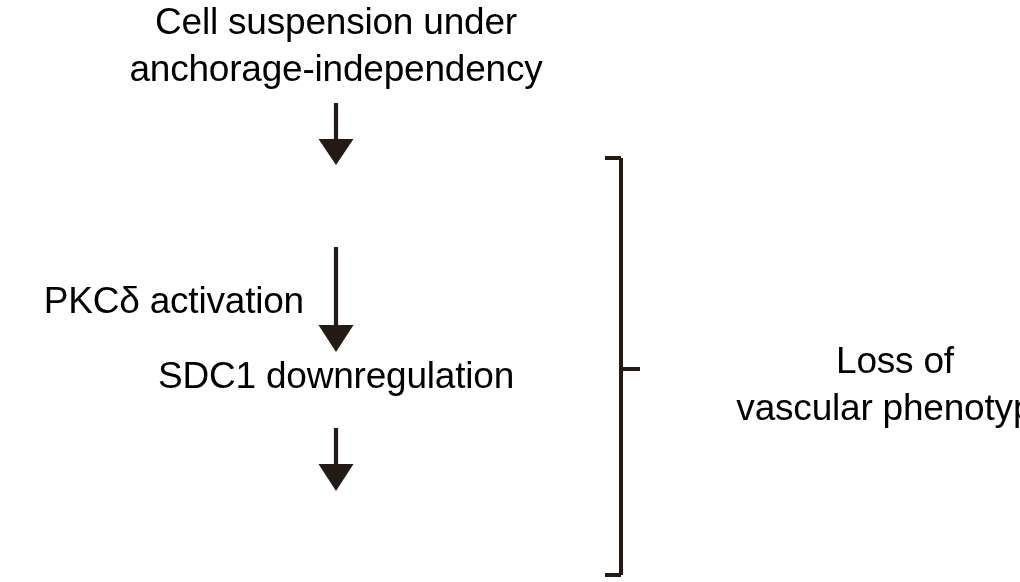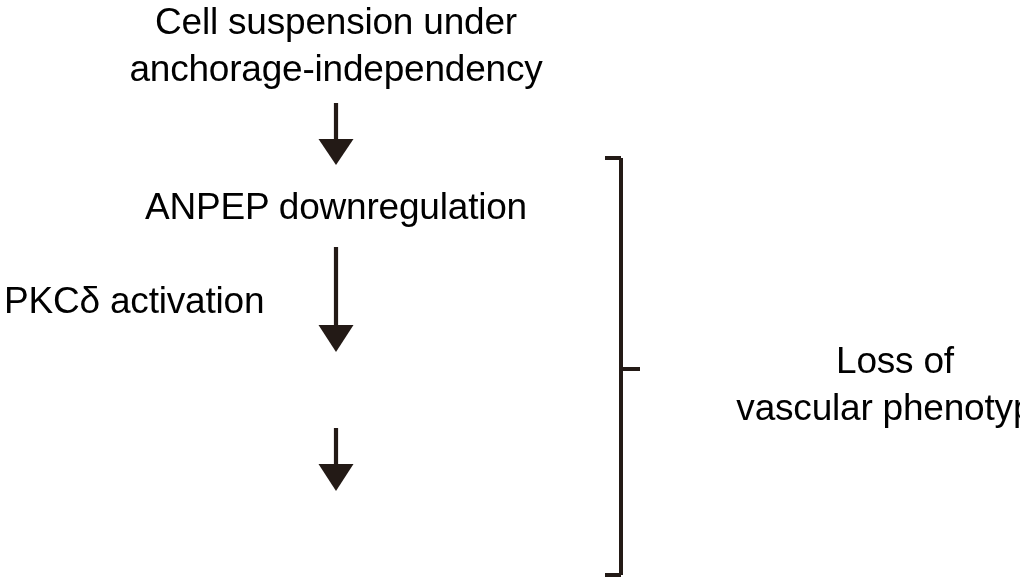--- a/index.html
+++ b/index.html
@@ -23,21 +23,21 @@
     color: #000000;
     font-family: "Liberation Sans", sans-serif;
     font-size: 37px;
     line-height: 47px;
     letter-spacing: -0.2px;
     white-space: pre-line;
     text-align: center;
     -webkit-font-smoothing: antialiased;
   }
   .node-text.left-align {
-    text-align: left;
+    text-align: right;
   }
 
   
   #node-cell-suspension {
     left: 86px;
     top: -2px;
     width: 500px;
   }
   #node-anpep {
     left: 86px;
@@ -80,22 +80,22 @@
   }
 </style>
 </head>
 <body>
 
 <div id="canvas">
 
   <div class="node-text" id="node-cell-suspension">Cell suspension under
 anchorage-independency</div>
 
-  <div class="node-text" id="node-anpep">ANPEP downregulation</div>
 
+  <div class="node-text" id="node-sdc1">SDC1 downregulation</div>
 
 
   <div class="node-text left-align" id="node-pkcd">PKCδ activation</div>
 
   <div class="node-text" id="node-loss">Loss of
 vascular phenotype</div>
 
   <svg class="arrow" width="1020" height="582" viewBox="0 0 1020 582" xmlns="http://www.w3.org/2000/svg">
 
     <g>

